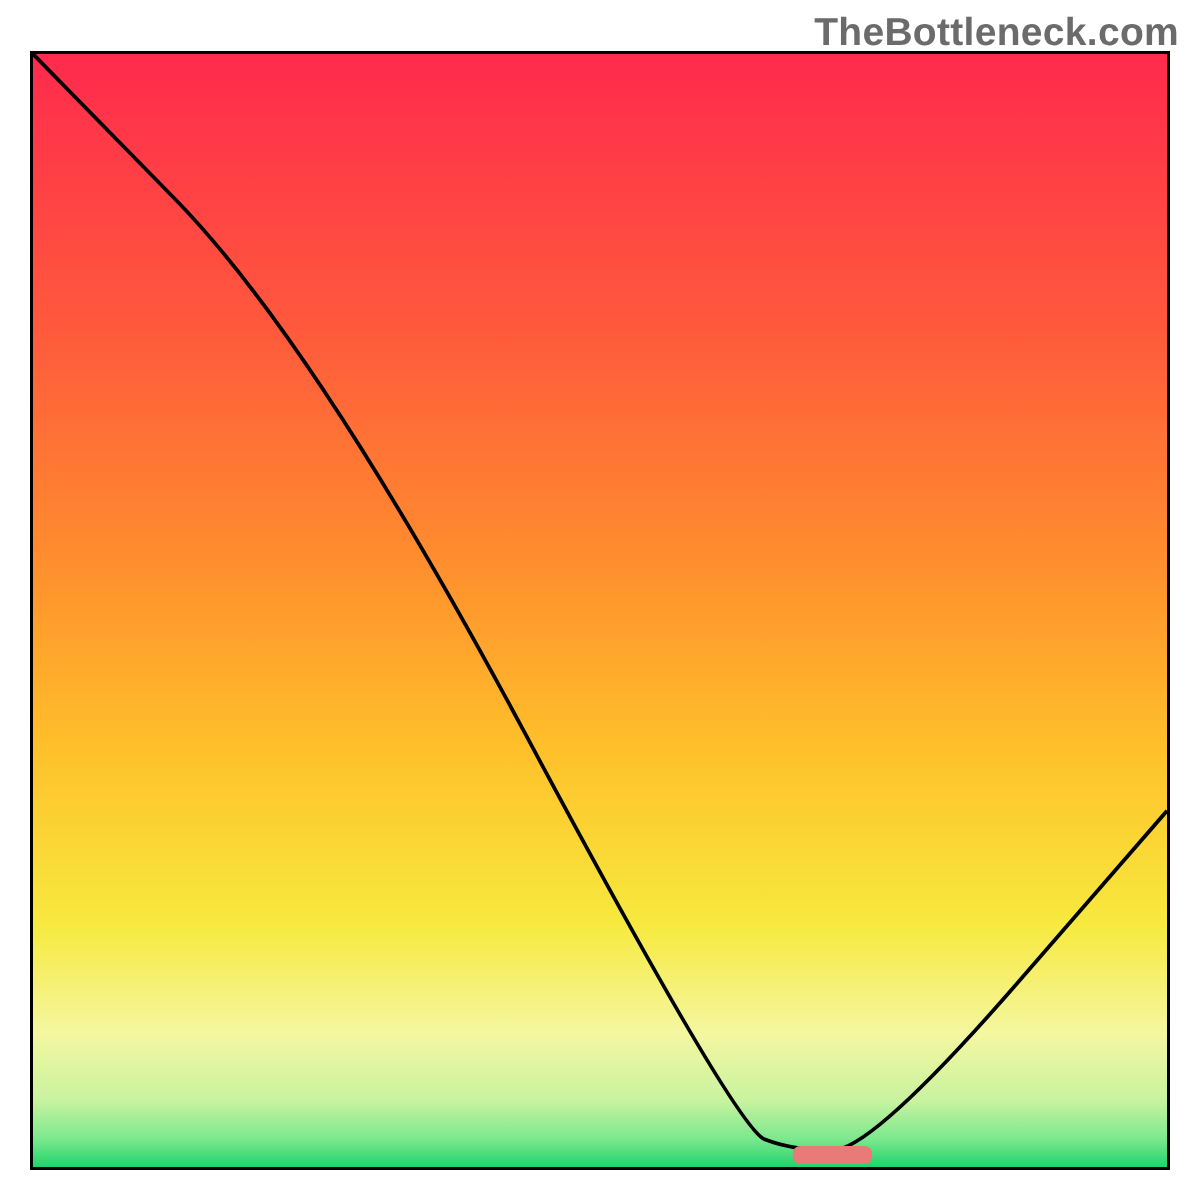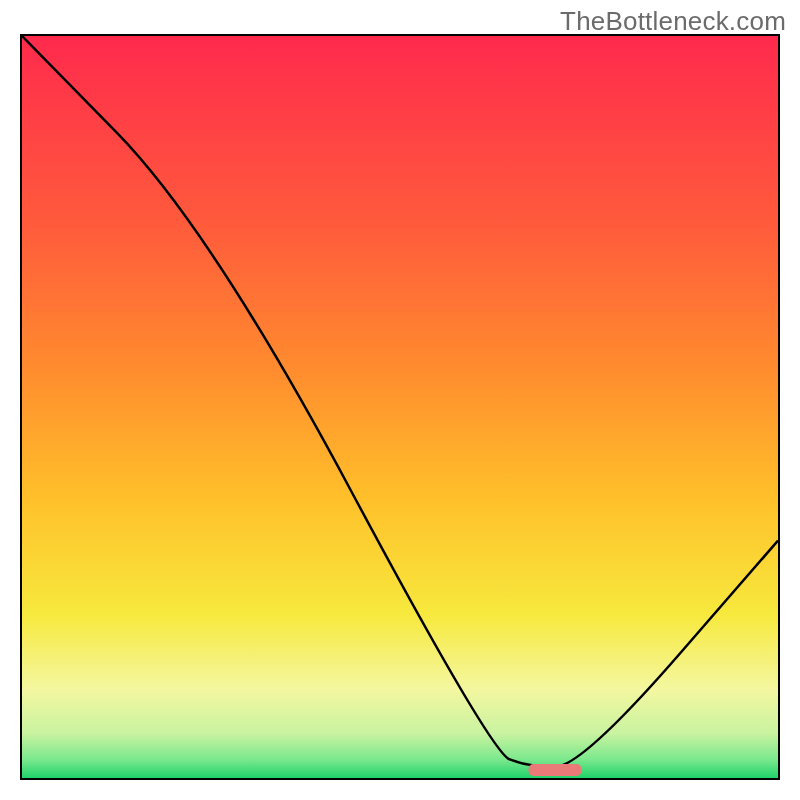--- a/index.html
+++ b/index.html
@@ -14,21 +14,21 @@
     position: relative;
     width: 800px;
     height: 800px;
   }
   .watermark {
     position: absolute;
     top: 6px;
     right: 14px;
     font-family: Arial, Helvetica, sans-serif;
     font-size: 26px;
-    font-weight: 400;
+    font-weight: 700;
     color: #6b6b6b;
     letter-spacing: 0.2px;
   }
   .plot-frame {
     position: absolute;
     left: 20px;
     top: 34px;
     width: 760px;
     height: 746px;
     border: 2px solid #000;

